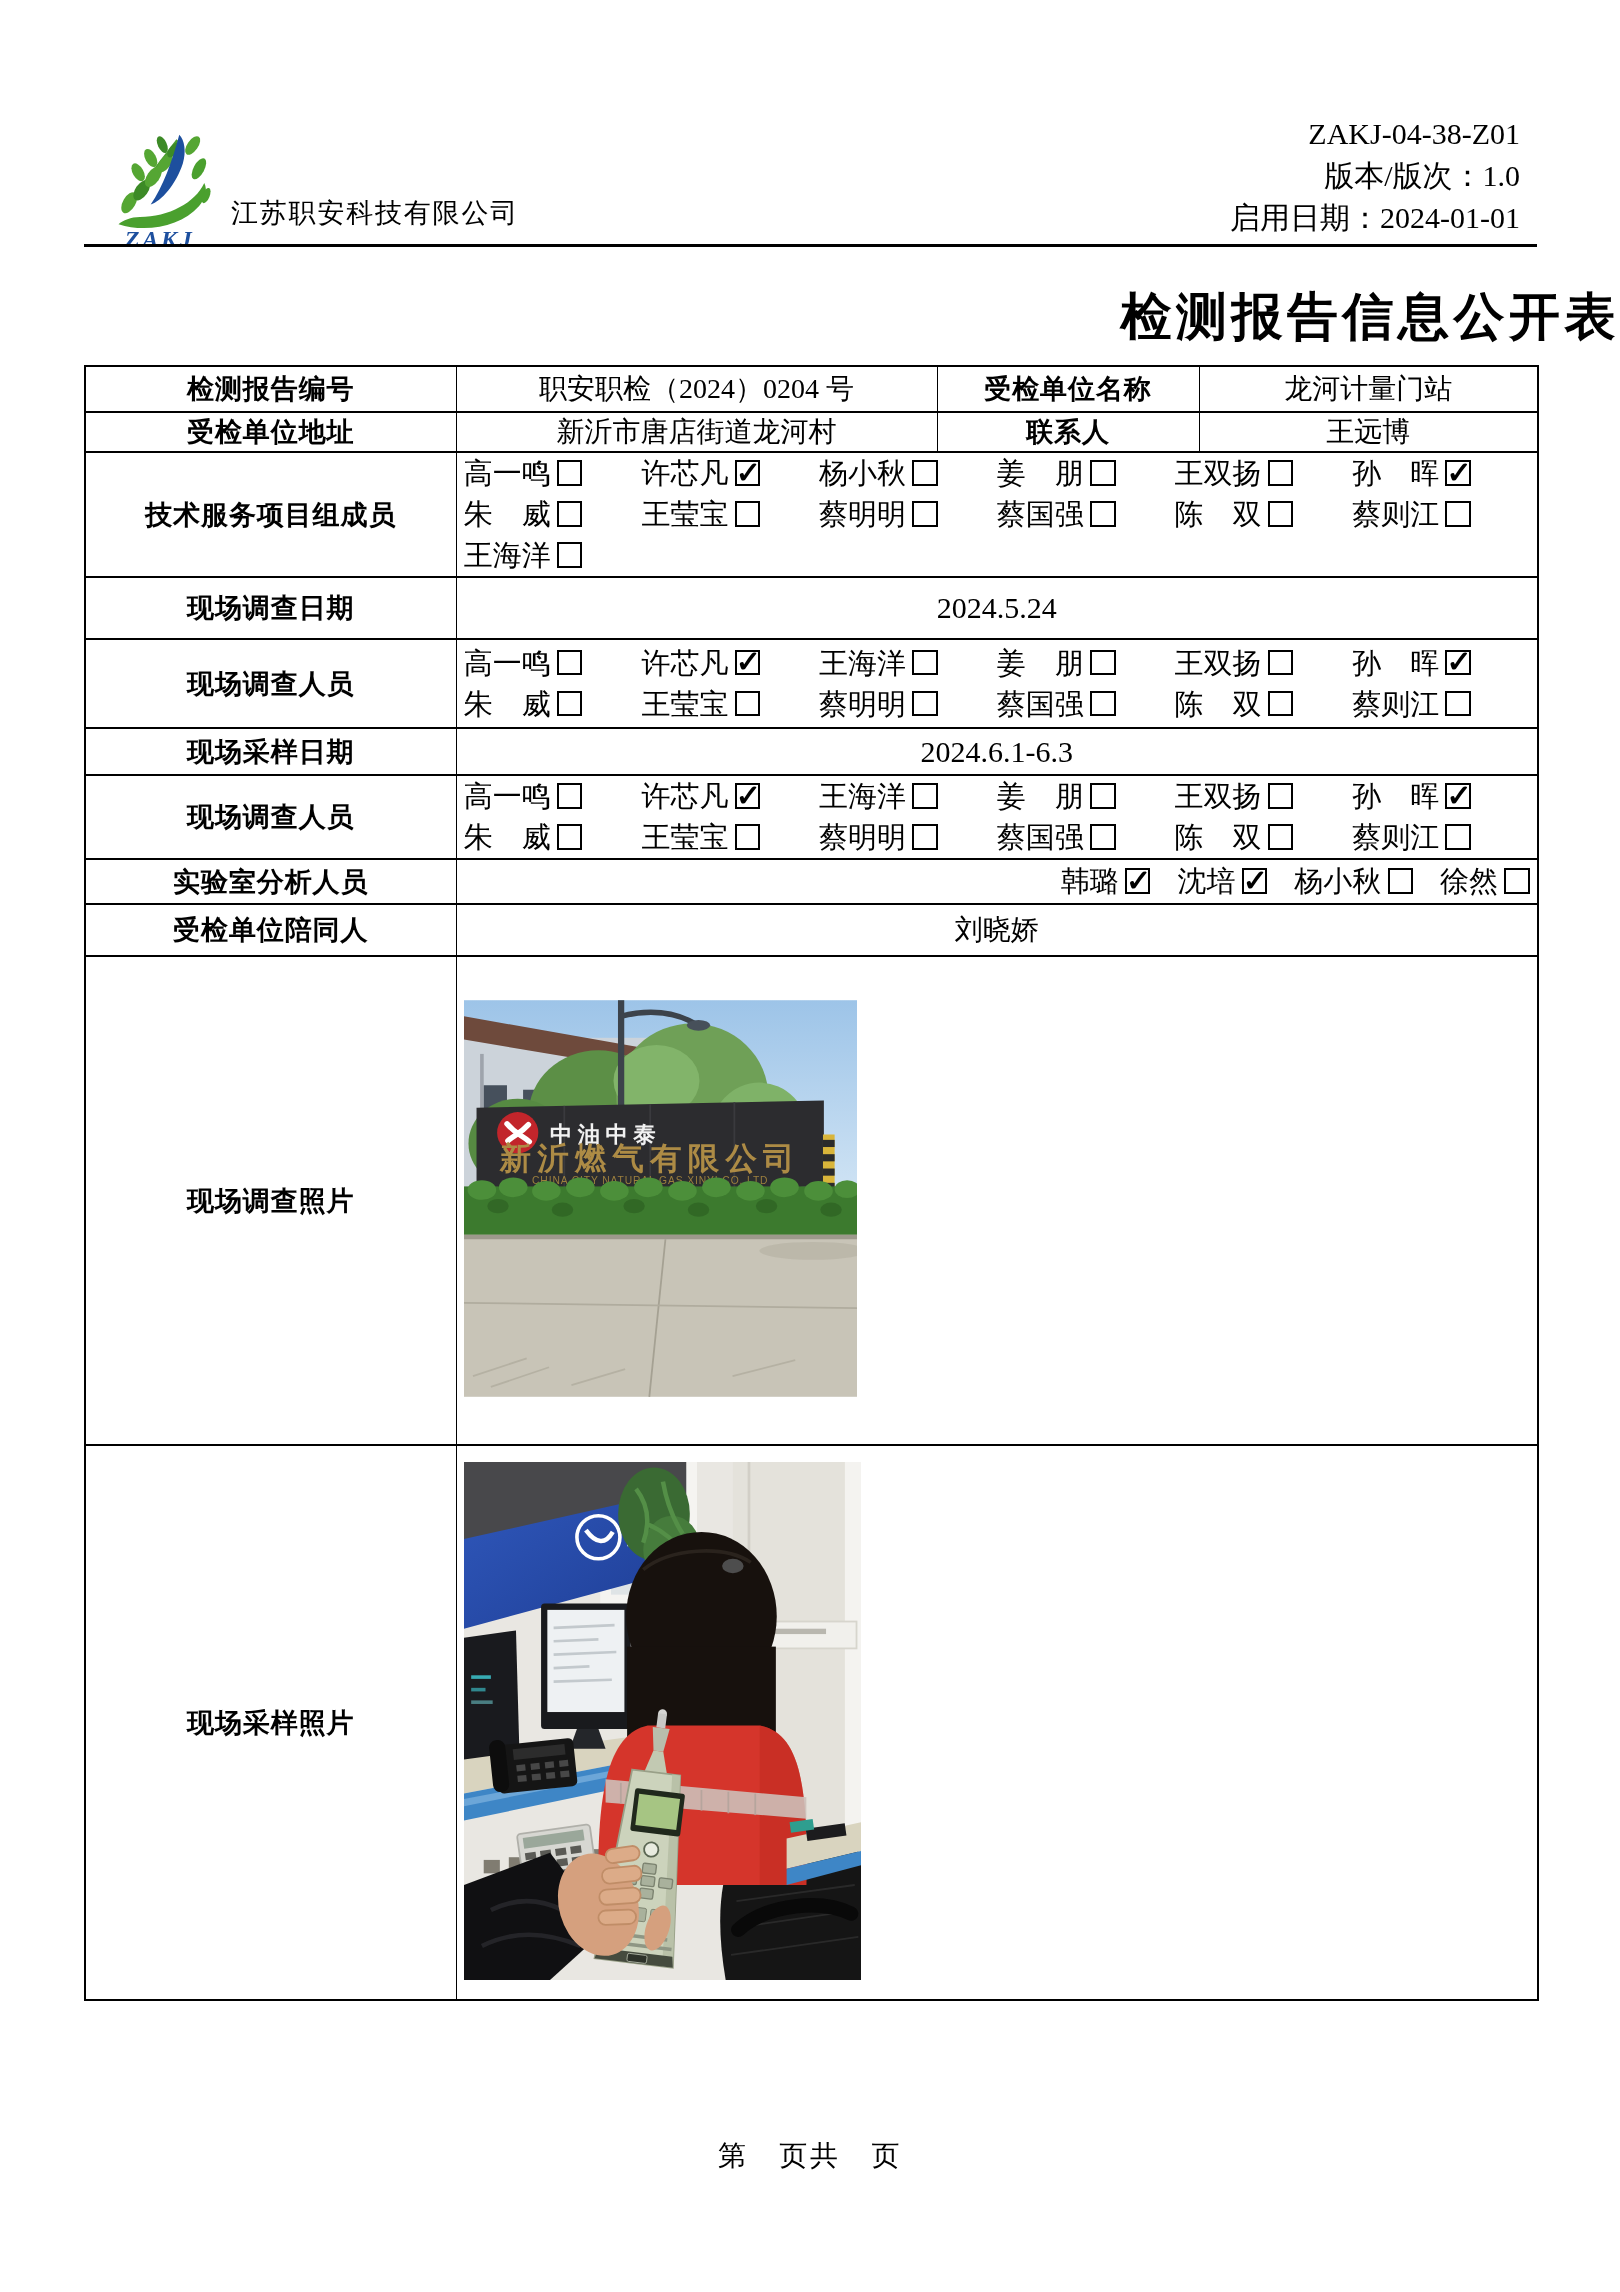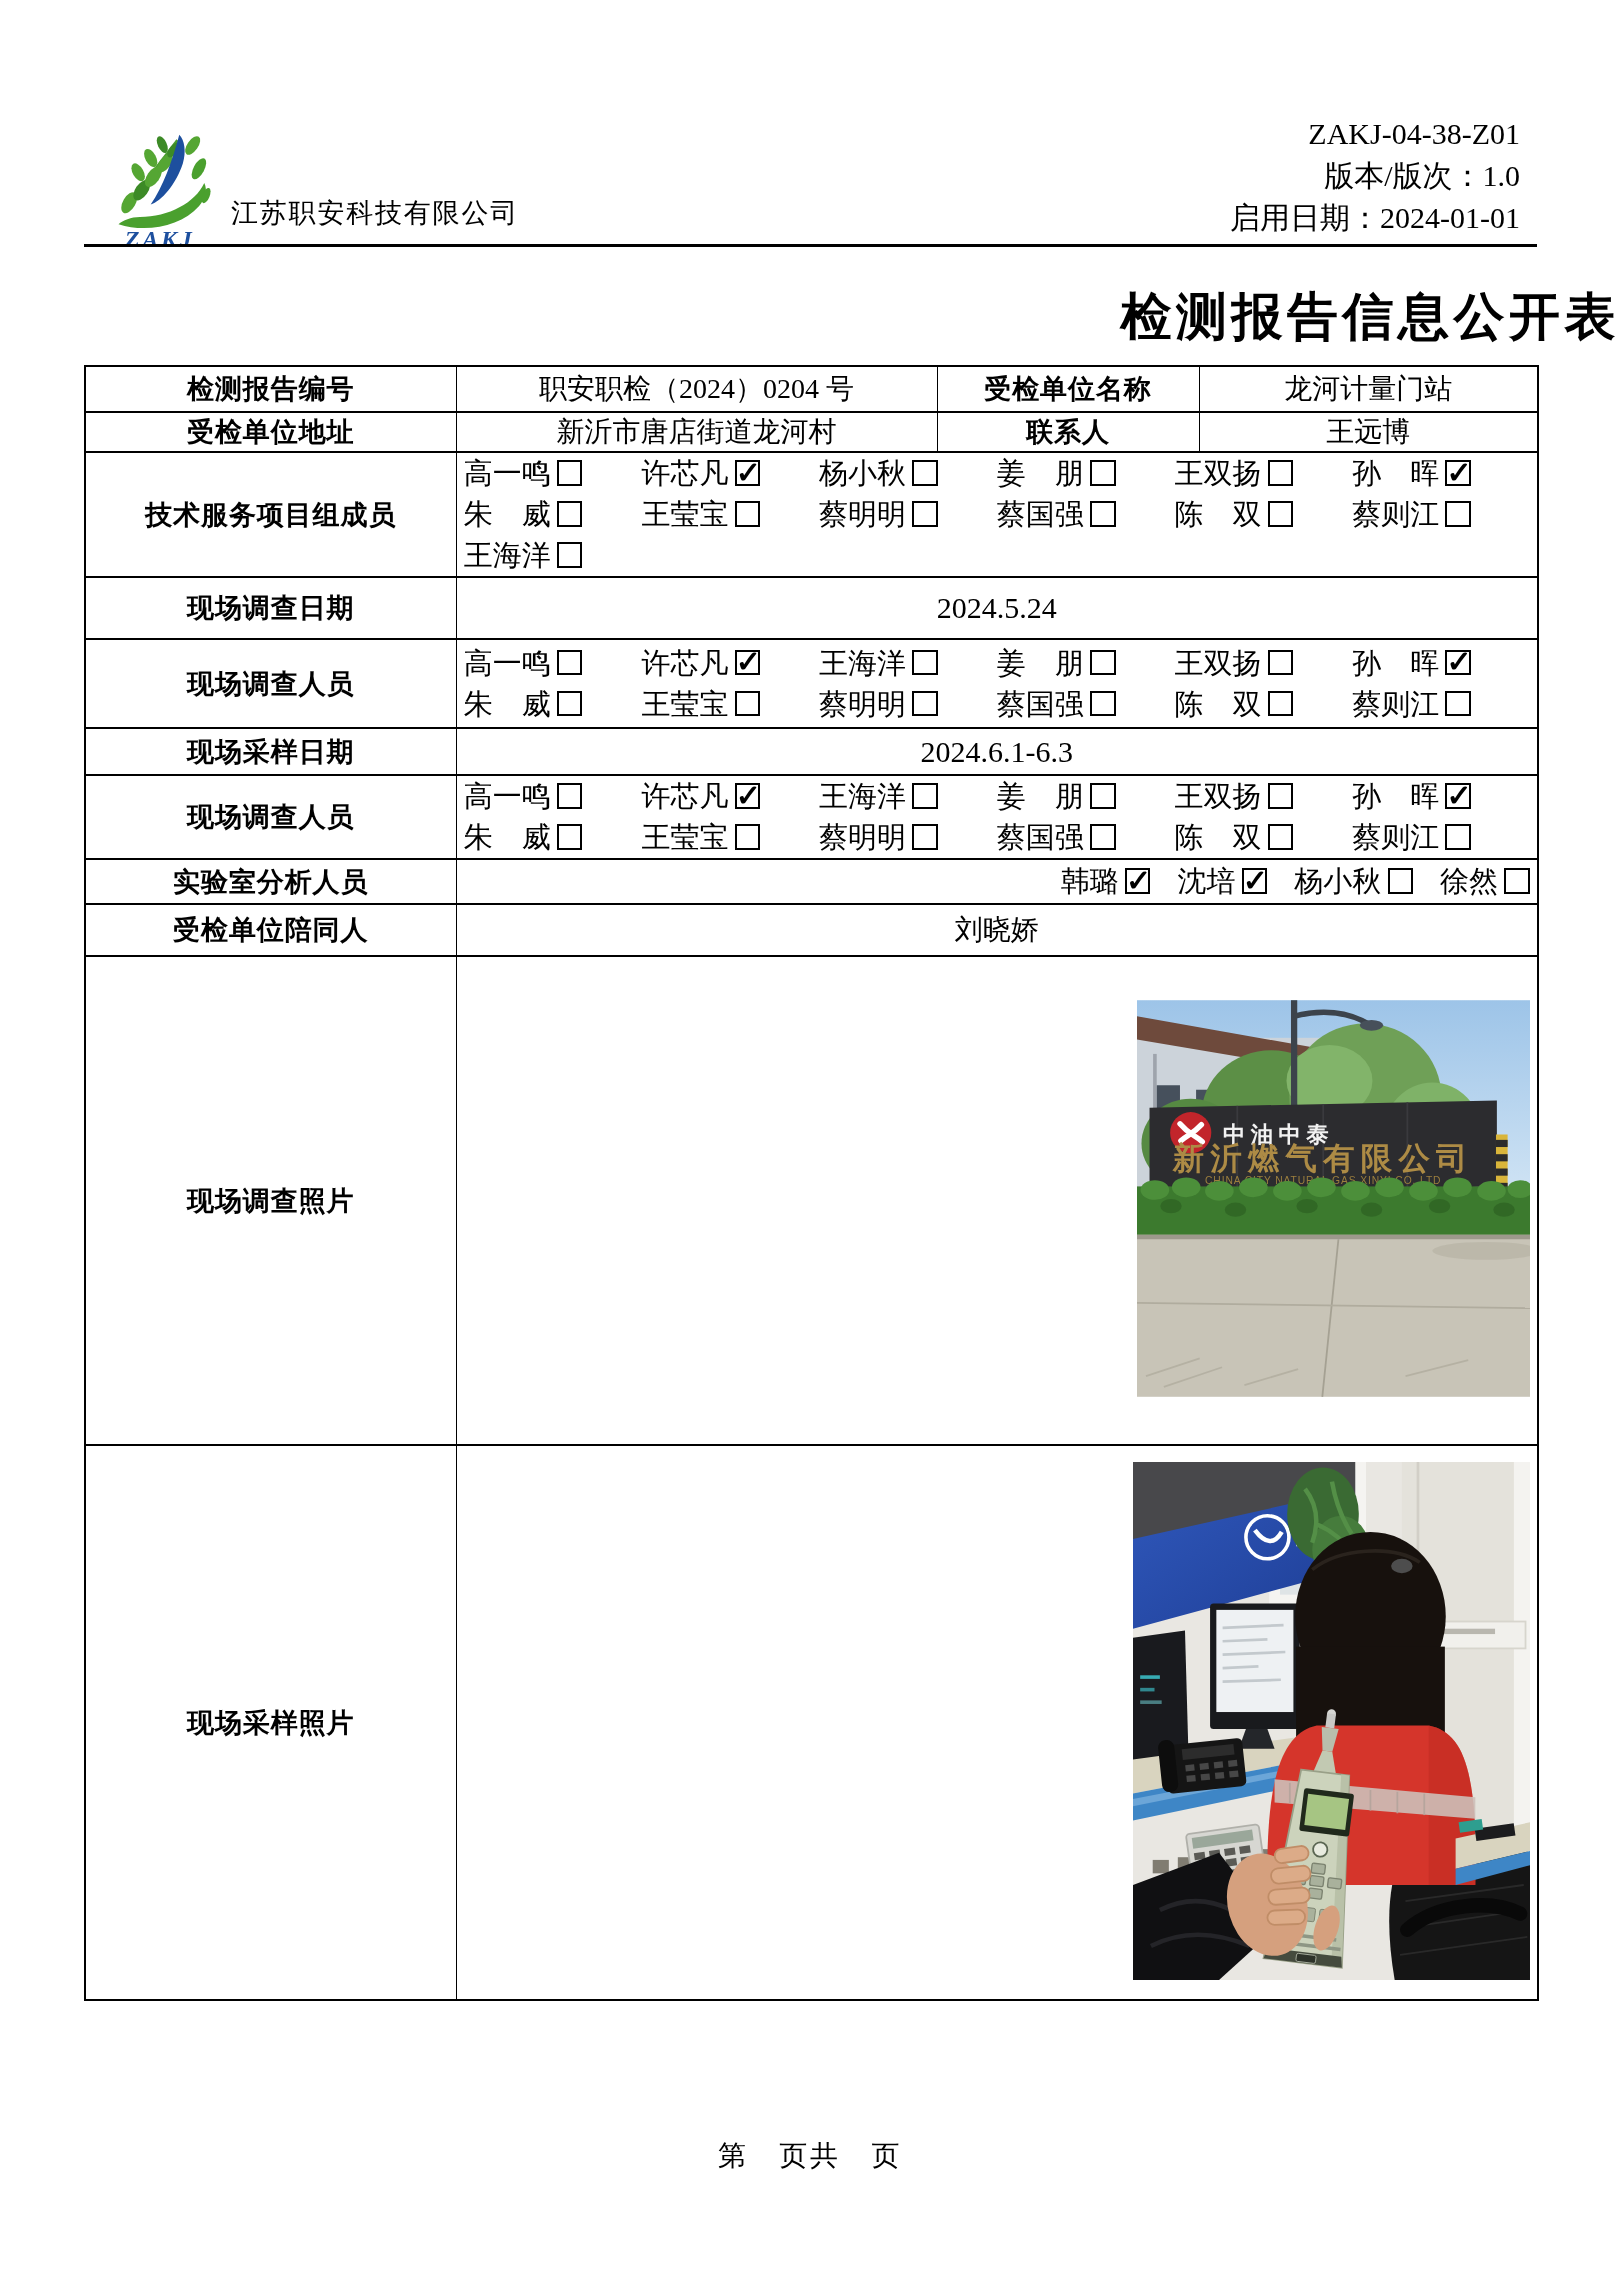--- a/index.html
+++ b/index.html
@@ -22,21 +22,21 @@
   td.lbl{font-family:"Liberation Sans",sans-serif;font-weight:bold;font-size:27px;text-align:center;letter-spacing:0.9px;}
   td.val{font-size:28px;text-align:center;}
   td.date{font-size:30px;text-align:center;}
   td.cbcell{padding:3.6px 5.4px 3.6px 14.3px;vertical-align:middle;}
   .cb-line{display:grid;grid-template-columns:repeat(6,1fr);}
   .cb-line.center{display:flex;justify-content:flex-end;gap:27px;}
   .cb-item{white-space:nowrap;font-size:29px;line-height:41px;}
   .cb-box{display:inline-block;width:21.5px;height:21.5px;border:2.7px solid #000;margin-left:6.3px;
           vertical-align:-2.7px;position:relative;}
   .cb-box.checked::after{content:"✓";position:absolute;left:-0.9px;top:-10.7px;font-size:30px;font-weight:bold;}
-  td.photocell{text-align:right;vertical-align:middle;padding:0;}
+  td.photocell{text-align:left;vertical-align:middle;padding:0;}
   .photo{display:inline-block;line-height:0;}
 
   .note{position:absolute;left:86px;top:1969px;font-size:29.6px;}
   .pagefooter{position:absolute;left:0;top:2137px;width:100%;text-align:center;font-size:28px;letter-spacing:2.7px;}
 </style>
 </head>
 <body>
 
 <div class="page">
 

